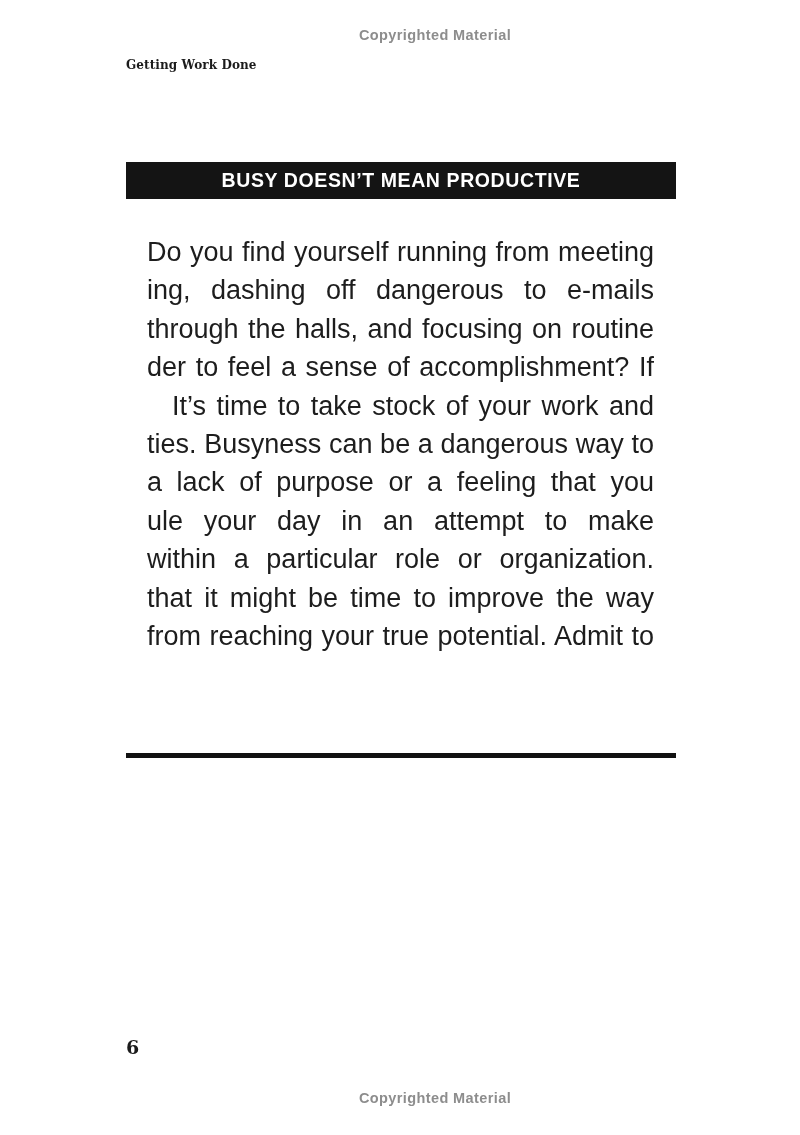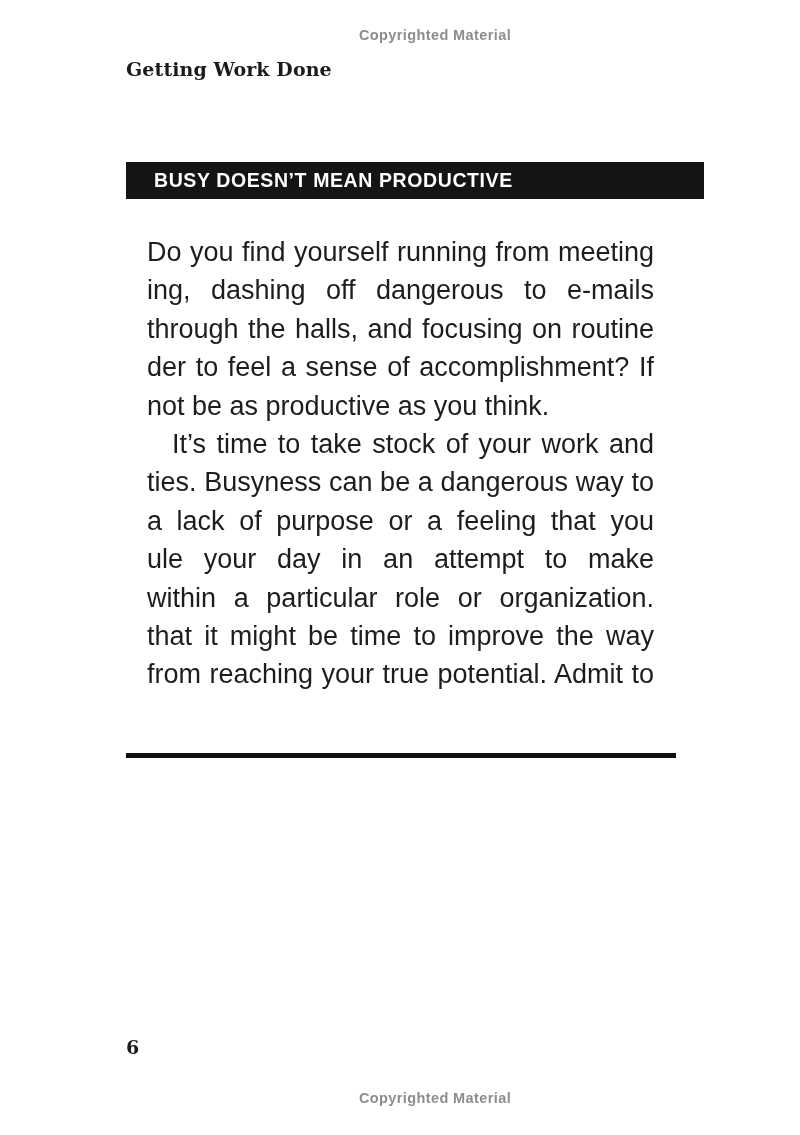--- a/index.html
+++ b/index.html
@@ -29,37 +29,37 @@
     padding-left: 35px;
   }
   .copyright-top { top: 26px; }
   .copyright-bottom { top: 1089px; }
 
   .running-header {
     position: absolute;
     left: 126px;
     top: 58px;
     font-family: "DejaVu Serif", "Liberation Serif", serif;
-    font-size: 19px;
+    font-size: 12px;
     font-weight: 700;
     color: #1b1b1b;
     letter-spacing: 0.1px;
     text-align: center;
   }
 
   .banner {
     position: absolute;
     left: 126px;
     top: 162px;
     width: 550px;
     height: 37px;
     background: #141414;
     display: flex;
     align-items: center;
-    padding-left: 28px;
+    justify-content: center;
   }
   .banner-title {
     color: #ffffff;
     font-family: "Liberation Sans", sans-serif;
     font-size: 19.5px;
     font-weight: 700;
     letter-spacing: 0.6px;
     white-space: nowrap;
   }
 
@@ -117,21 +117,20 @@
 
   <div class="banner" style="background: rgb(20, 20, 20);">
     <span class="banner-title" style="color: rgb(255, 255, 255);">BUSY DOESN’T MEAN PRODUCTIVE</span>
   </div>
 
   <div class="body-text" style="color: rgb(29, 29, 29);">
       <div class="body-line">Do you find yourself running from meeting to meet-</div>
       <div class="body-line">ing, dashing off dangerous to e-mails while zipping</div>
       <div class="body-line">through the halls, and focusing on routine tasks in or-</div>
       <div class="body-line">der to feel a sense of accomplishment? If so, you may</div>
-      <div class="body-line last-line">not be as productive as you think.</div>
       <div class="body-line first-indent">It’s time to take stock of your work and your priori-</div>
       <div class="body-line">ties. Busyness can be a dangerous way to make up for</div>
       <div class="body-line">a lack of purpose or a feeling that you aren’t a good fit</div>
       <div class="body-line">ule your day in an attempt to make yourself, and oth-</div>
       <div class="body-line">within a particular role or organization. You can sched-</div>
       <div class="body-line last-line">that it might be time to improve the way you work.</div>
       <div class="body-line">from reaching your true potential. Admit to yourself</div>
     </div>
 
   <div class="section-rule" style="background: rgb(17, 17, 17);"></div>

